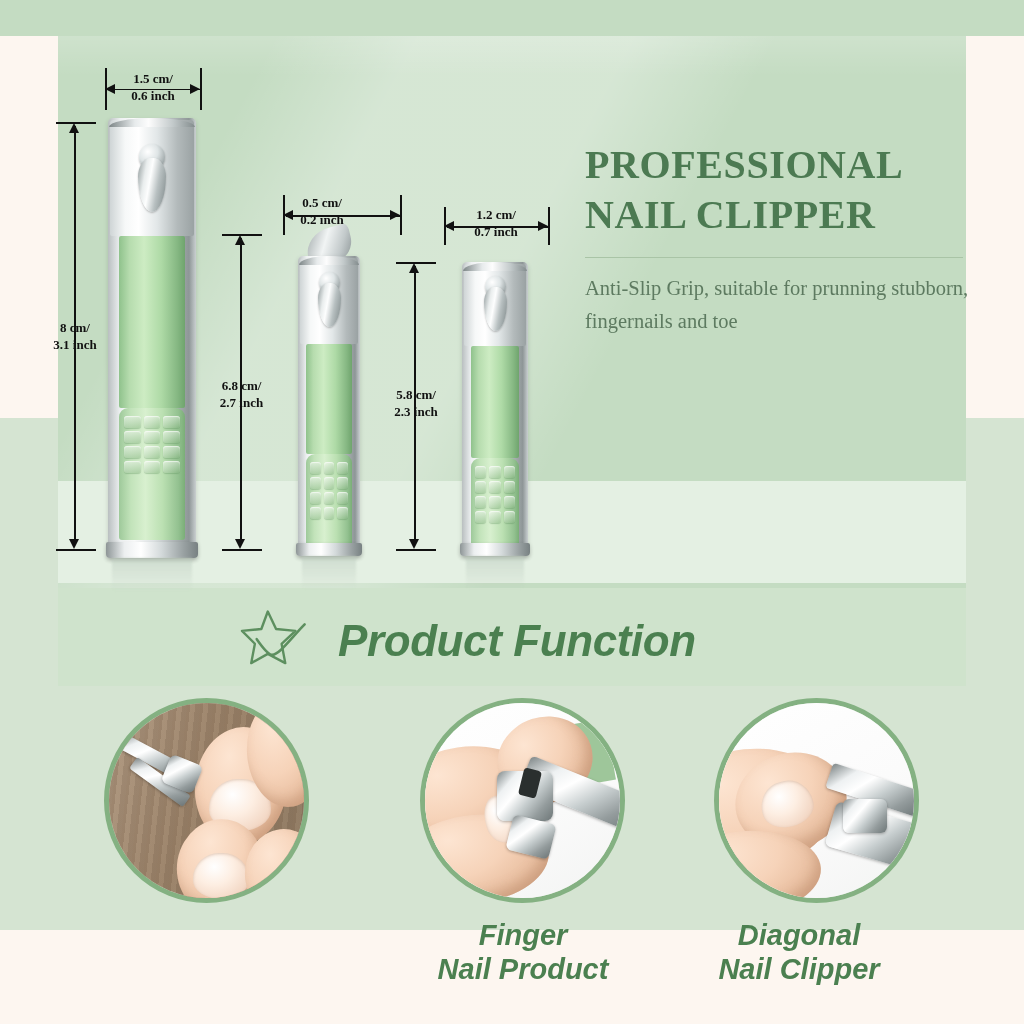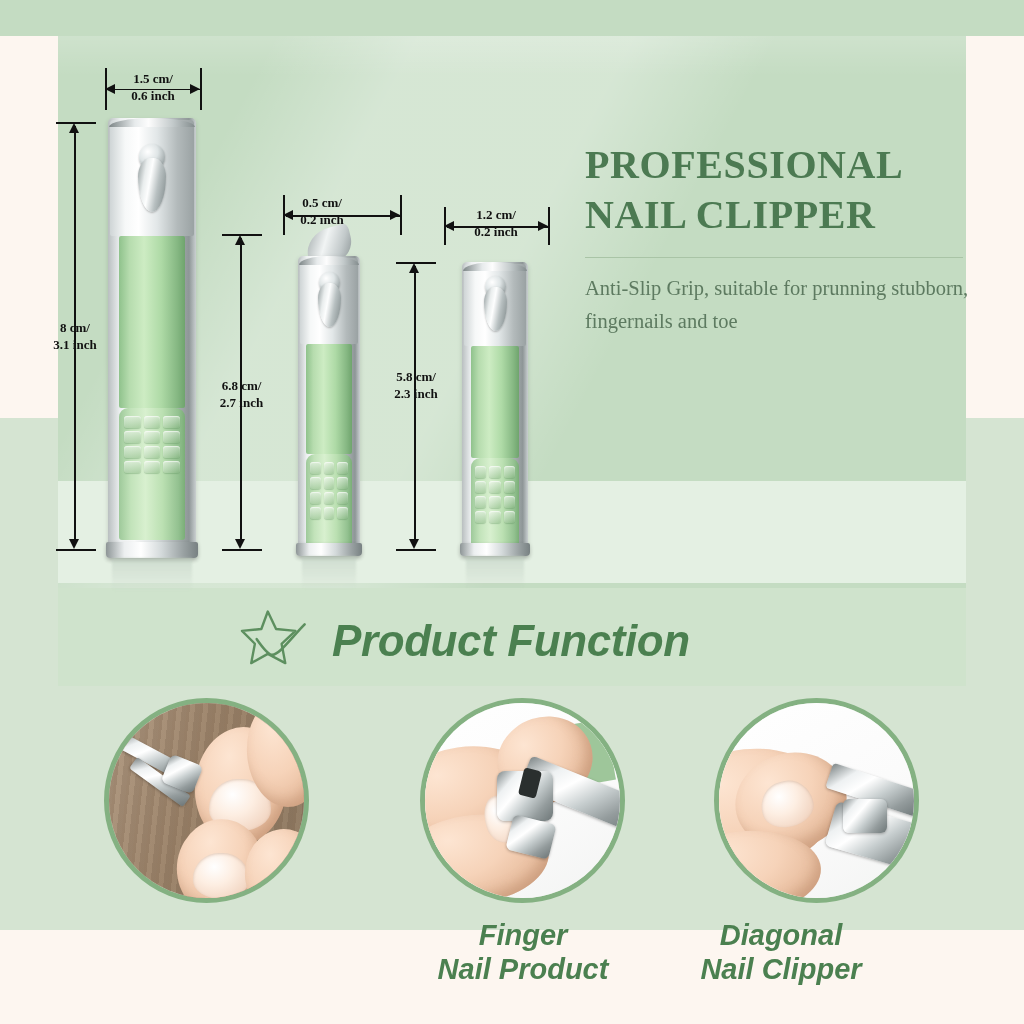--- a/index.html
+++ b/index.html
@@ -151,21 +151,21 @@
     transform:rotate(-14deg);
   }
 
   
   .pf-head{
     position:absolute;left:240px;top:604px;width:560px;height:74px;
     display:flex;align-items:center;gap:18px;
   }
   .pf-head .star-ico{width:74px;height:70px;flex:0 0 auto;}
   .pf-head h2{
-    margin:0;
+    margin:6px;
     font-family:"Liberation Sans", sans-serif;
     font-style:italic;font-weight:700;
     font-size:44px;letter-spacing:-.4px;
     color:#4b8050;
   }
 
   
   .photo{
     position:absolute;border-radius:50%;overflow:hidden;
     border:5px solid #84b182;
@@ -340,28 +340,28 @@
 
   <div class="dim-label" style="left:194px;top:377px;width:95px;">6.8 cm/
 2.7  inch</div>
   <div class="hline" style="left:222px;top:234px;width:40px;"></div>
   <div class="hline" style="left:222px;top:549px;width:40px;"></div>
   <div class="vline" style="left:240px;top:238px;height:306px;"></div>
   <div class="arr arr-up" style="left:235px;top:235px;"></div>
   <div class="arr arr-down" style="left:235px;top:539px;"></div>
 
   <div class="dim-label" style="left:448px;top:206px;width:96px;">1.2 cm/
-0.2  inch</div>
+0.7  inch</div>
   <div class="vline" style="left:444px;top:207px;height:38px;"></div>
   <div class="vline" style="left:548px;top:207px;height:38px;"></div>
   <div class="hline" style="left:447px;top:226px;width:101px;"></div>
   <div class="arr arr-left" style="left:444px;top:221px;"></div>
   <div class="arr arr-right" style="left:538px;top:221px;"></div>
 
-  <div class="dim-label" style="left:368px;top:368px;width:96px;">5.8 cm/
+  <div class="dim-label" style="left:368px;top:386px;width:96px;">5.8 cm/
 2.3  inch</div>
   <div class="hline" style="left:396px;top:262px;width:40px;"></div>
   <div class="hline" style="left:396px;top:549px;width:40px;"></div>
   <div class="vline" style="left:414px;top:266px;height:278px;"></div>
   <div class="arr arr-up" style="left:409px;top:263px;"></div>
   <div class="arr arr-down" style="left:409px;top:539px;"></div>
 
   <div class="pf-head">
     <span class="star-ico">
       <svg viewBox="0 0 80 76" width="74" height="70">
@@ -404,16 +404,16 @@
     <div class="skin" style="left:16px;top:50px;width:112px;height:96px;transform:rotate(-14deg);"></div>
     <div class="nail" style="left:42px;top:78px;width:52px;height:46px;transform:rotate(-14deg);"></div>
     <div class="skin" style="left:-48px;top:128px;width:150px;height:84px;transform:rotate(-4deg);"></div>
     <div class="metal" style="left:108px;top:74px;width:96px;height:26px;transform:rotate(18deg);border-radius:4px;"></div>
     <div class="metal" style="left:110px;top:110px;width:92px;height:46px;transform:rotate(16deg);border-radius:6px;"></div>
     <div class="metal" style="left:124px;top:96px;width:44px;height:34px;border-radius:6px;"></div>
   </div>
 
   <div class="cap" style="left:388px;top:918px;width:270px;">Finger
 Nail Product</div>
-  <div class="cap" style="left:645px;top:918px;width:272px;">Diagonal
+  <div class="cap" style="left:663px;top:918px;width:272px;">Diagonal
 Nail Clipper</div>
 
 </div>
 
 </body></html>

